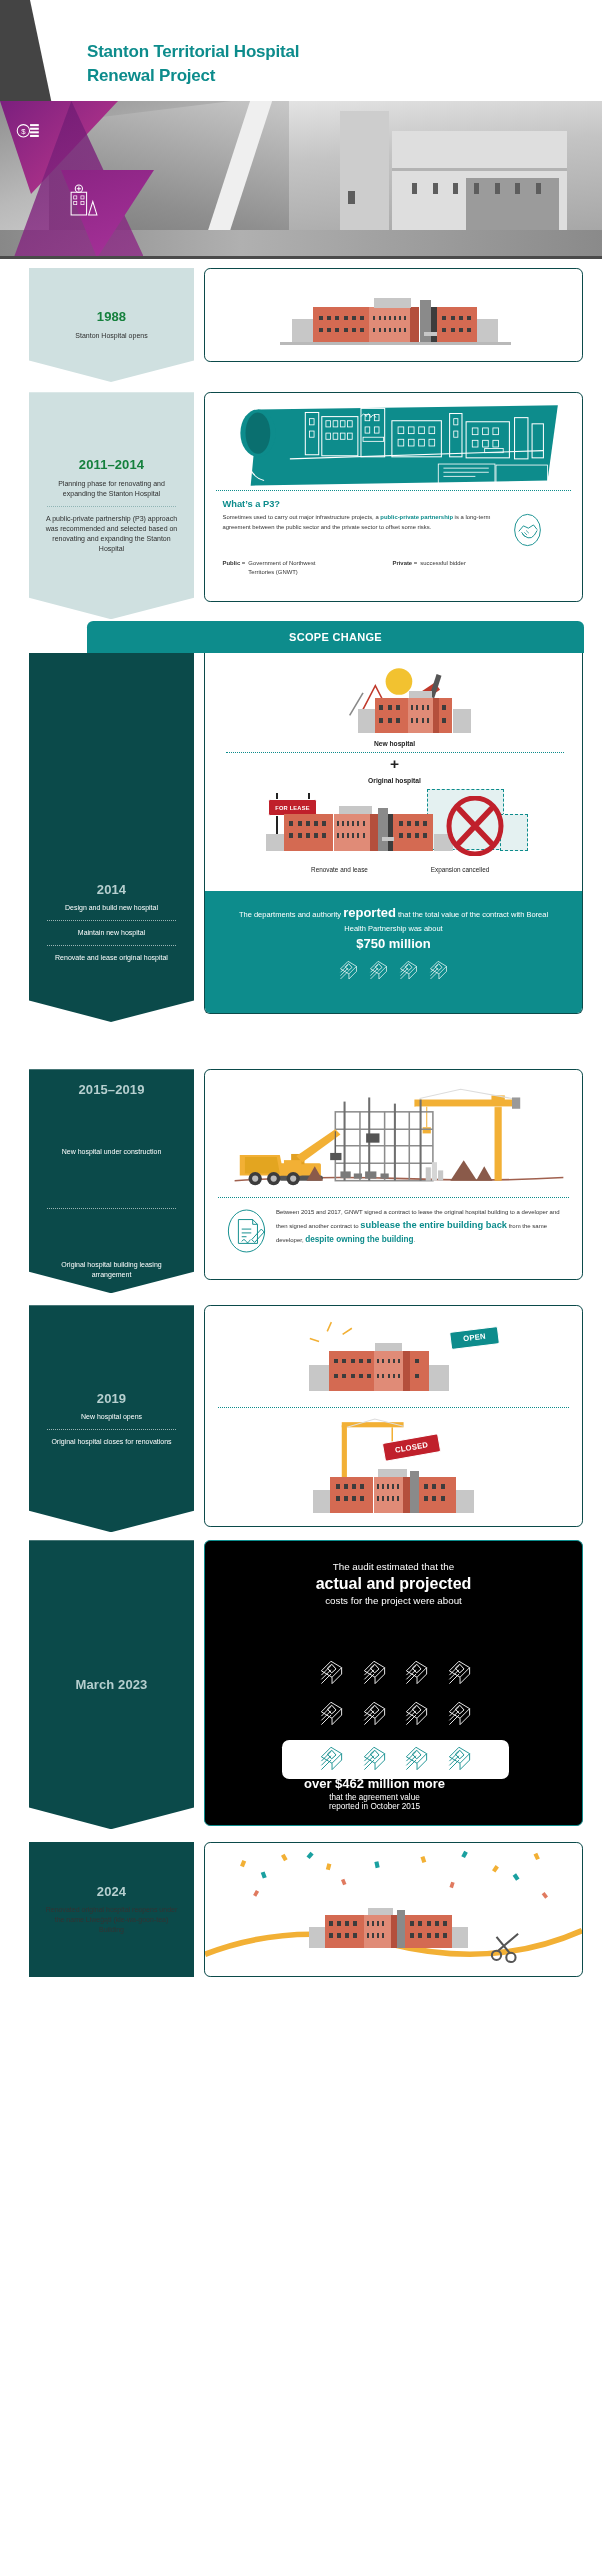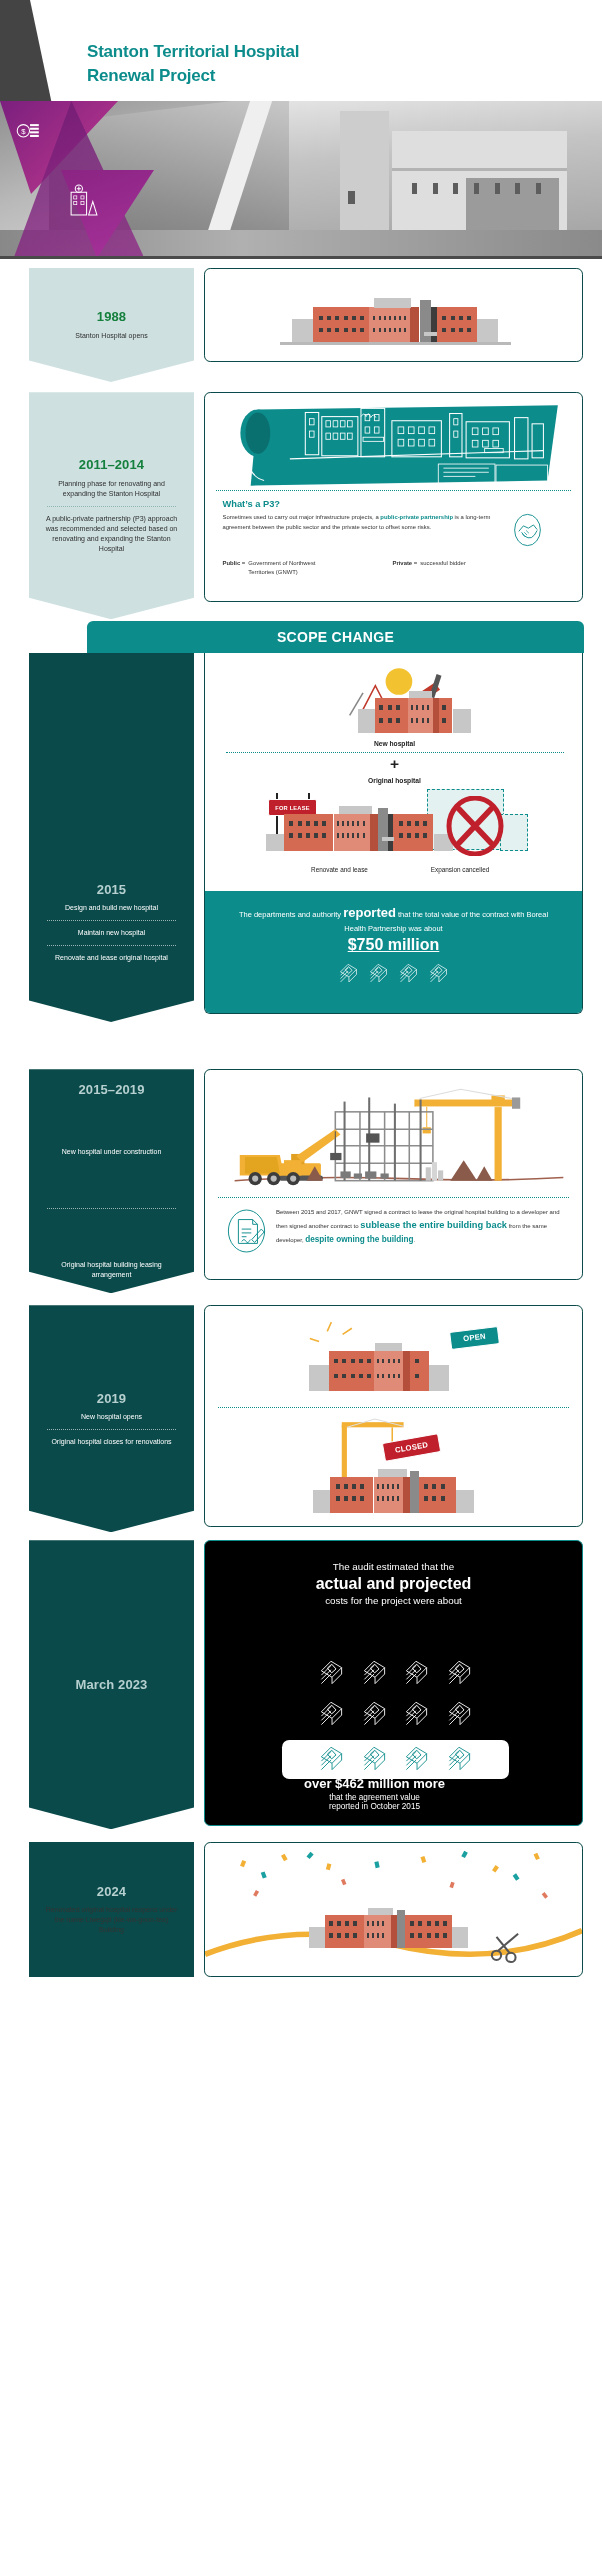--- a/index.html
+++ b/index.html
@@ -67,21 +67,21 @@
 
   
   .card { position:absolute; left:204px; width:379px; background:#fff;
      border:1px solid #0b4a4a; border-radius:6.2px; }
   .card.teal { background:#000000; border-color:#0d8c8c; }
 
   
   .scope-banner { position:absolute; left:87px; width:497px; height:32px;
      background:#0d8c8c; border-radius:6.2px 6.2px 0 0;
      display:flex; align-items:center; justify-content:center;}
-  .scope-banner span { color:#fff; font-size:14px; font-weight:bold; letter-spacing:0.3px; }
+  .scope-banner span { color:#fff; font-size:11px; font-weight:bold; letter-spacing:0.3px; }
 
   
   .bld { position:relative; }
   .bld .base { position:absolute; bottom:0; height:2.1px; background:#b9b9b9; }
   .blk { position:absolute; background:#d46a52; }
   .blk.lt { background:#e08b77; }
   .blk.dk { background:#b44f3c; }
   .blk.gr { background:#c7c7c7; }
   .blk.dgr{ background:#8a8a8a; }
   .blk.vdk{ background:#3c3c3c; }
@@ -94,21 +94,21 @@
   .lbl-xs { font-size:6.4px; color:#222; line-height:1.3; }
   .teal-t { color:#0d8c8c; }
   .bold { font-weight:bold; }
 
   .p3box { position:absolute; }
   .p3-h { font-size:9.3px; font-weight:bold; color:#0d8c8c; }
   .p3-p { font-size:5.9px; line-height:1.55; color:#333; }
 
   .bigstat { color:#fff; text-align:center; }
   .bigstat .l1 { font-size:7.5px; line-height:1.5; }
-  .bigstat .l2 { font-size:16px; font-weight:bold; margin-top:2.1px;text-decoration:underline; }
+  .bigstat .l2 { font-size:13px; font-weight:bold; margin-top:2.1px; }
 
   .money-row { display:flex; justify-content:center; gap:7.2px; margin-top:7.2px; }
 
   .note { position:absolute; font-size:6px; line-height:1.62; color:#333; }
 
   
   .sign { position:absolute; background:#c0202b; color:#fff; font-weight:bold;
      display:flex; align-items:center; justify-content:center; border:1px solid #fff;
      border-radius:2.1px; font-size:5.7px; letter-spacing:0.2px;}
   .sign.open { background:#0d8c8c; }
@@ -330,21 +330,21 @@
     </div>
   </div>
 
   <div class="row" style="height:439px;">
     <div class="scope-banner" style="top:2.1px;">
       <span>SCOPE CHANGE</span>
     </div>
 
     <div class="chev dark" style="top:34px;height:369px;">
       <div style="height:170px;"></div>
-      <div class="yr pale">2015</div>
+      <div class="yr pale">2014</div>
       <p>Design and build new hospital</p>
       <div class="dot-sep lt"></div>
       <p>Maintain new hospital</p>
       <div class="dot-sep lt"></div>
       <p>Renovate and lease original hospital</p>
     </div>
 
     <div class="card" style="top:34px;height:361px;border-radius:0 0 6.2px 6.2px;border-top:none;">
 
       <div style="position:absolute;left:93px;top:9.3px;width:206px;height:77px;">

